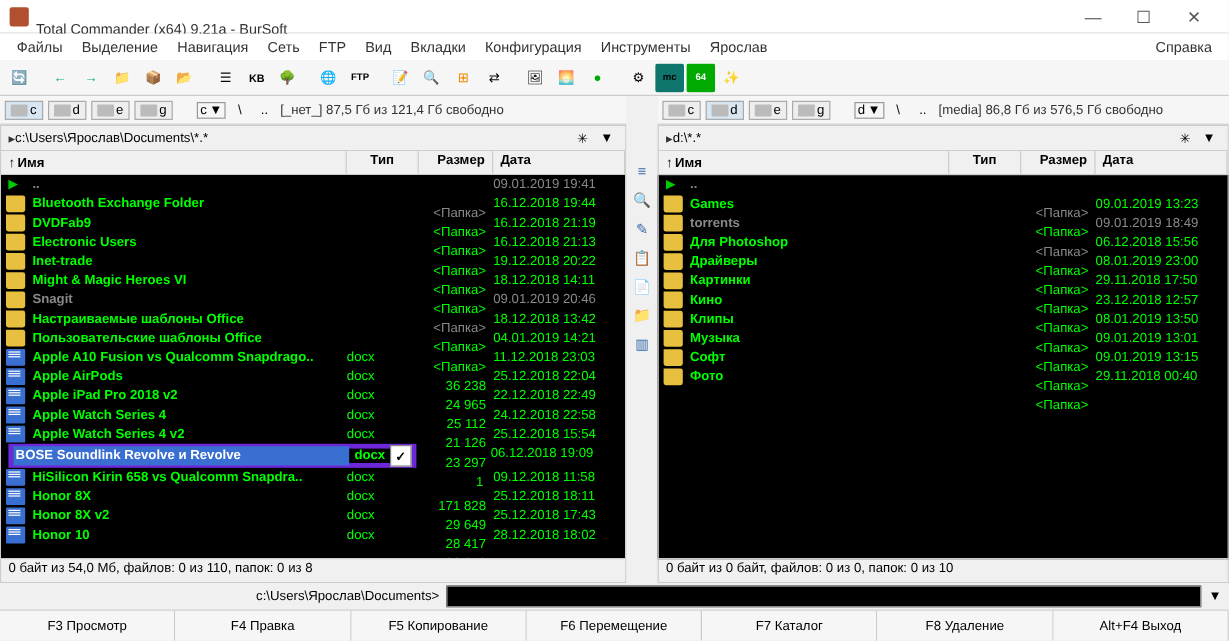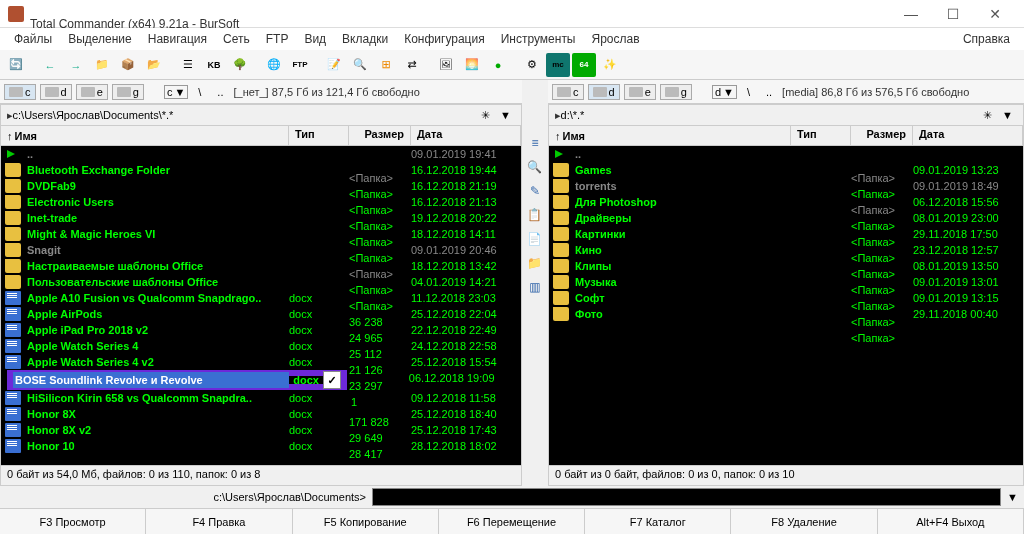--- a/index.html
+++ b/index.html
@@ -29,44 +29,44 @@
 .panel.right { flex: 1; }
 .midtools { width: 26px; background: #f0f0f0; display: flex; flex-direction: column; align-items: center; gap: 6px; padding-top: 30px; }
 .midtools .mbtn { width: 18px; height: 18px; display: flex; align-items: center; justify-content: center; color: #3366aa; font-size: 12px; }
 
 .pathbar { height: 22px; background: #f0f0f0; display: flex; align-items: center; padding: 0 6px; border: 1px solid #ccc; }
 .pathbar .star { margin-left: auto; padding: 0 6px; }
 .pathbar .chev { padding: 0 4px; }
 .colhead { height: 20px; background: #f0f0f0; display: flex; border: 1px solid #ccc; border-top: none; font-weight: bold; font-size: 11px; }
 .colhead .col { padding: 2px 6px; border-right: 1px solid #ccc; }
 .colhead .col.name { flex: 1; display: flex; align-items: center; gap: 2px; }
-.colhead .col.type { width: 60px; }
+.colhead .col.type { width: 60px; text-align: center; }
 .colhead .col.size { width: 62px; text-align: right; }
 .colhead .col.date { width: 110px; }
 
 .filearea { flex: 1; background: #000; overflow-y: auto; position: relative; border: 1px solid #ccc; border-top: none; }
 .filearea::-webkit-scrollbar { width: 16px; }
 .filearea::-webkit-scrollbar-thumb { background: #ccc; }
 .filearea::-webkit-scrollbar-track { background: #eee; }
 .row { display: flex; height: 16px; align-items: center; color: #0f0; font-size: 11px; font-family: Arial, sans-serif; }
 .row.dim { color: #888; }
 .row .ficon { width: 16px; height: 14px; margin: 0 4px; flex-shrink: 0; }
 .row .ficon.folder { background: #e8c040; border-radius: 0 2px 2px 2px; }
 .row .ficon.doc { background: #3a6fd2; border-radius: 1px; position: relative; }
 .row .ficon.doc::before { content: ''; position: absolute; left: 2px; top: 2px; width: 10px; height: 1px; background: #fff; box-shadow: 0 2px 0 #fff, 0 4px 0 #fff; }
 .row .ficon.arrow { background: none; position: relative; }
 .row .ficon.arrow::before { content: ''; position: absolute; left: 2px; top: 3px; width: 0; height: 0; border-left: 8px solid #0c0; border-top: 4px solid transparent; border-bottom: 4px solid transparent; }
 .row .cname { flex: 1; padding-left: 2px; overflow: hidden; white-space: nowrap; font-weight: bold; }
 .row .ctype { width: 60px; }
-.row .csize { width: 62px; padding-right: 6px; margin-top: 48px; }
+.row .csize { width: 62px; text-align: right; padding-right: 6px; margin-top: 48px; }
 .row .cdate { width: 110px; padding-right: 4px; }
 
 .statusbar { height: 20px; background: #f0f0f0; border: 1px solid #ccc; border-top: none; padding: 2px 6px; font-size: 11px; }
 
-.editrow { position: absolute; left: 6px; width: 340px; height: 20px; border: 6px solid #6d28d9; background: #000; display: flex; align-items: center; }
+.editrow { position: absolute; left: 6px; width: 340px; height: 20px; border: 4px solid #6d28d9; background: #000; display: flex; align-items: center; }
 .editrow input { flex: 1; background: #3a6fd2; color: #fff; font-weight: bold; border: none; font-size: 11px; padding: 2px; font-family: Arial,sans-serif; }
 .editrow .chk { width: 18px; height: 18px; background: #fff; display: flex; align-items: center; justify-content: center; color: #000; font-weight: bold; border: 1px solid #888; }
 
 .cmdbar { height: 22px; background: #f0f0f0; display: flex; align-items: center; gap: 6px; padding: 0 6px; }
 .cmdbar .cmdlabel { font-size: 11px; text-align: right; width: 360px; }
 .cmdbar input { flex: 1; background: #000; color: #ccc; border: 1px solid #888; height: 18px; padding: 0 4px; }
 
 .fnbar { height: 26px; display: flex; border-top: 1px solid #ccc; }
 .fnbar .fbtn { flex: 1; display: flex; align-items: center; justify-content: center; font-size: 11px; border-right: 1px solid #ccc; background: #f6f6f6; }
 </style>
@@ -292,21 +292,21 @@
           <div class="cname">HiSilicon Kirin 658 vs Qualcomm Snapdra..</div>
           <div class="ctype">docx</div>
           <div class="csize">171 828</div>
           <div class="cdate">09.12.2018 11:58</div>
         </div>
         <div class="row">
           <div class="ficon doc"></div>
           <div class="cname">Honor 8X</div>
           <div class="ctype">docx</div>
           <div class="csize">29 649</div>
-          <div class="cdate">25.12.2018 18:40</div>
+          <div class="cdate">25.12.2018 18:11</div>
         </div>
         <div class="row">
           <div class="ficon doc"></div>
           <div class="cname">Honor 8X v2</div>
           <div class="ctype">docx</div>
           <div class="csize">28 417</div>
           <div class="cdate">25.12.2018 17:43</div>
         </div>
         <div class="row">
           <div class="ficon doc"></div>

